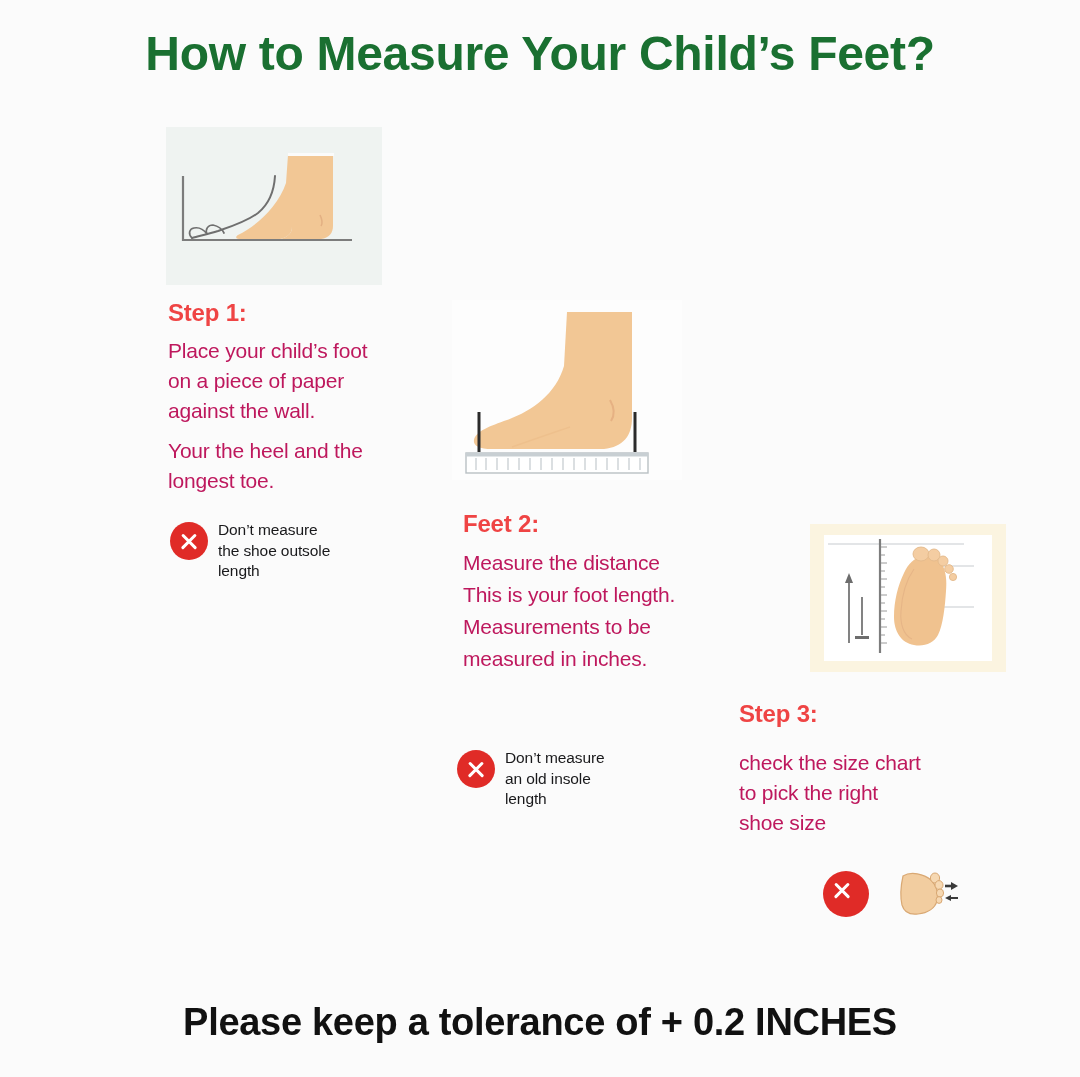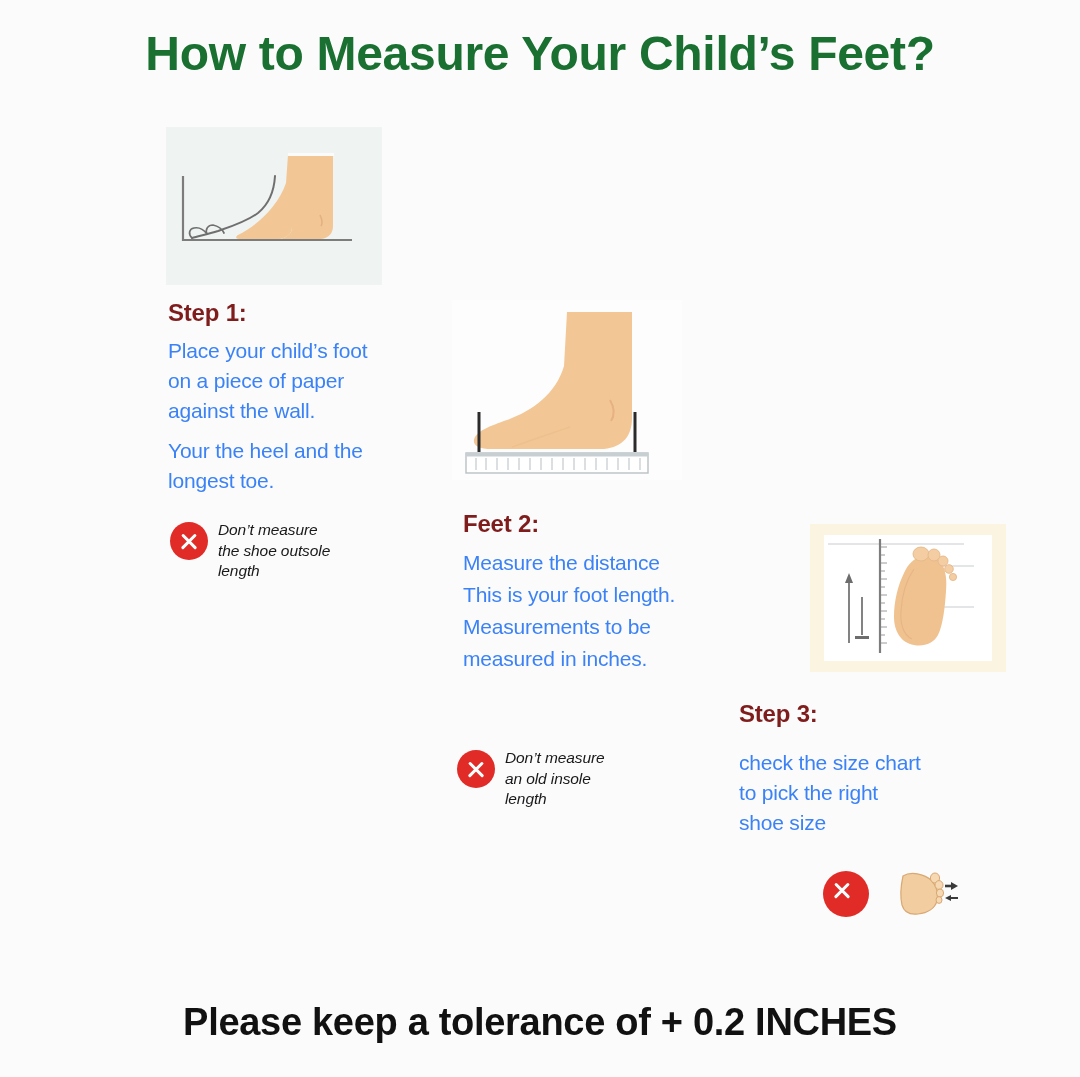--- a/index.html
+++ b/index.html
@@ -26,27 +26,27 @@
     font-weight: bold;
     color: #1a7031;
     letter-spacing: -0.3px;
     font-family: "Liberation Sans", sans-serif;
   }
 
   
   .step-head {
     font-size: 24px;
     font-weight: bold;
-    color: #7f1d1d;
+    color: #ef4444;
     letter-spacing: -0.2px;
   }
   .step-body {
     font-size: 21px;
     line-height: 30px;
-    color: #3b82f6;
+    color: #be185d;
     letter-spacing: -0.2px;
   }
   .step-body p { margin: 0; }
   .step-body p.gap { margin-top: 10px; }
 
   
   .warn {
     position: absolute;
     display: flex;
     align-items: flex-start;
@@ -69,21 +69,21 @@
     border-radius: 2px;
   }
   .warn-circle::before { transform: rotate(45deg); }
   .warn-circle::after  { transform: rotate(-45deg); }
   .warn-text {
     font-size: 15.5px;
     line-height: 20.5px;
     color: #19191b;
     letter-spacing: -0.1px;
   }
-  .warn-text p { margin: 0; font-style: italic; }
+  .warn-text p { margin: 0; }
 
   
   #s1-panel {
     position: absolute;
     left: 166px; top: 127px;
     width: 216px; height: 158px;
     background: #eff3f1;
   }
   
   #s2-panel {

